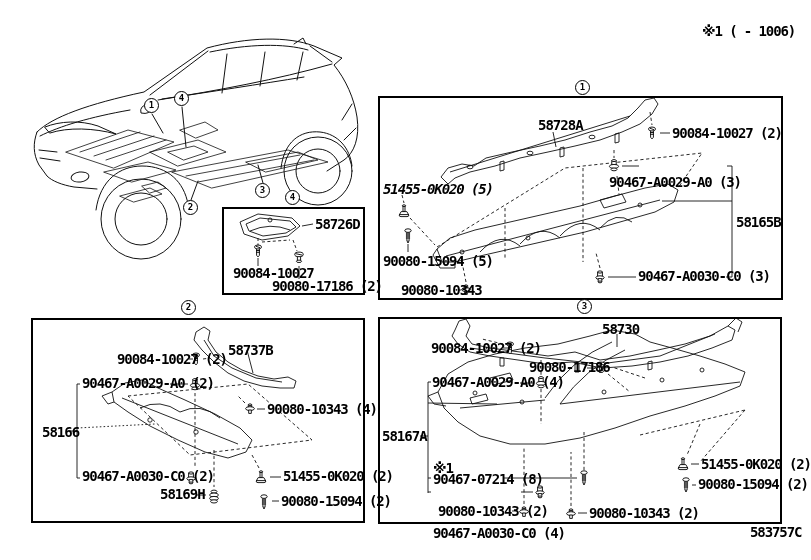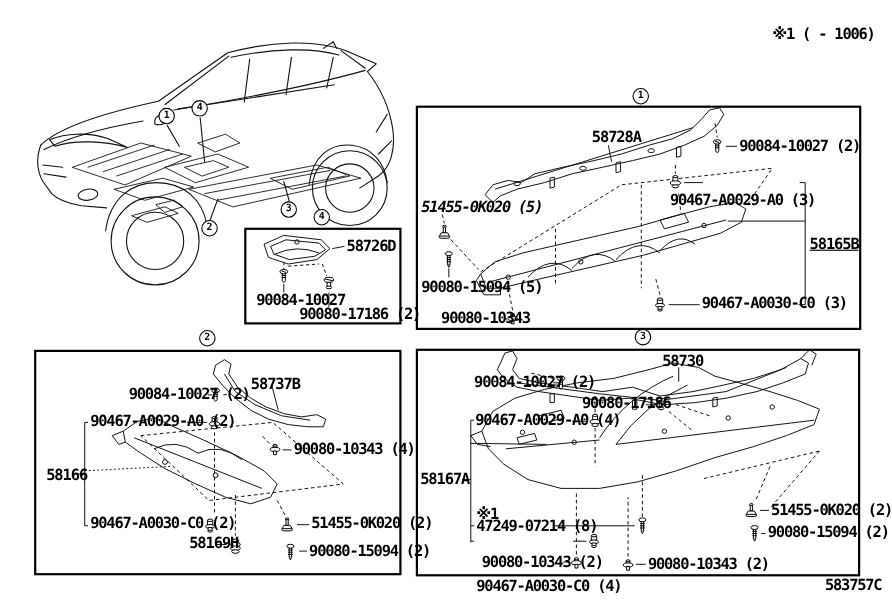--- a/index.html
+++ b/index.html
@@ -282,41 +282,41 @@
   <span class="lbl" style="left:750px;top:527px;">583757C</span>
 
   <span class="lbl pn" style="left:315px;top:219px;">58726D</span>
   <span class="lbl" style="left:233px;top:268px;">90084-10027</span>
   <span class="lbl" style="left:272px;top:281px;">90080-17186 (2)</span>
 
   <span class="lbl pn" style="left:538px;top:120px;">58728A</span>
   <span class="lbl" style="left:672px;top:128px;">90084-10027 (2)</span>
   <span class="lbl" style="left:609px;top:162px;margin-top:15px;">90467-A0029-A0 (3)</span>
   <span class="lbl" style="left:383px;top:184px;font-style:italic;">51455-0K020 (5)</span>
-  <span class="lbl pn" style="left:736px;top:217px;text-decoration:underline;">58165B</span>
+  <span class="lbl pn" style="left:736px;top:217px;">58165B</span>
   <span class="lbl" style="left:383px;top:256px;">90080-15094 (5)</span>
   <span class="lbl" style="left:638px;top:271px;">90467-A0030-C0 (3)</span>
   <span class="lbl" style="left:401px;top:285px;text-align:right;">90080-10343</span>
 
   <span class="lbl pn" style="left:228px;top:345px;">58737B</span>
   <span class="lbl" style="left:117px;top:354px;">90084-10027 (2)</span>
   <span class="lbl" style="left:82px;top:378px;">90467-A0029-A0 (2)</span>
   <span class="lbl" style="left:267px;top:404px;">90080-10343 (4)</span>
   <span class="lbl pn" style="left:42px;top:427px;">58166</span>
   <span class="lbl" style="left:82px;top:471px;">90467-A0030-C0 (2)</span>
   <span class="lbl" style="left:283px;top:471px;">51455-0K020 (2)</span>
-  <span class="lbl pn" style="left:160px;top:489px;margin-left:12px;">58169H</span>
+  <span class="lbl pn" style="left:160px;top:489px;">58169H</span>
   <span class="lbl" style="left:281px;top:496px;">90080-15094 (2)</span>
 
   <span class="lbl pn" style="left:602px;top:324px;text-align:right;">58730</span>
   <span class="lbl" style="left:431px;top:343px;">90084-10027 (2)</span>
   <span class="lbl" style="left:529px;top:362px;">90080-17186</span>
   <span class="lbl" style="left:432px;top:377px;">90467-A0029-A0 (4)</span>
   <span class="lbl pn" style="left:382px;top:431px;">58167A</span>
   <span class="lbl" style="left:433px;top:463px;">※1</span>
-  <span class="lbl" style="left:433px;top:474px;">47249-07214 (8)</span>
+  <span class="lbl" style="left:433px;top:474px;">90467-07214 (8)</span>
   <span class="lbl" style="left:433px;top:487px;margin-top:41px;">90467-A0030-C0 (4)</span>
   <span class="lbl" style="left:701px;top:459px;">51455-0K020 (2)</span>
   <span class="lbl" style="left:698px;top:479px;">90080-15094 (2)</span>
   <span class="lbl" style="left:438px;top:506px;">90080-10343 (2)</span>
   <span class="lbl" style="left:589px;top:508px;">90080-10343 (2)</span>
 
 </div>
 
 </body></html>

